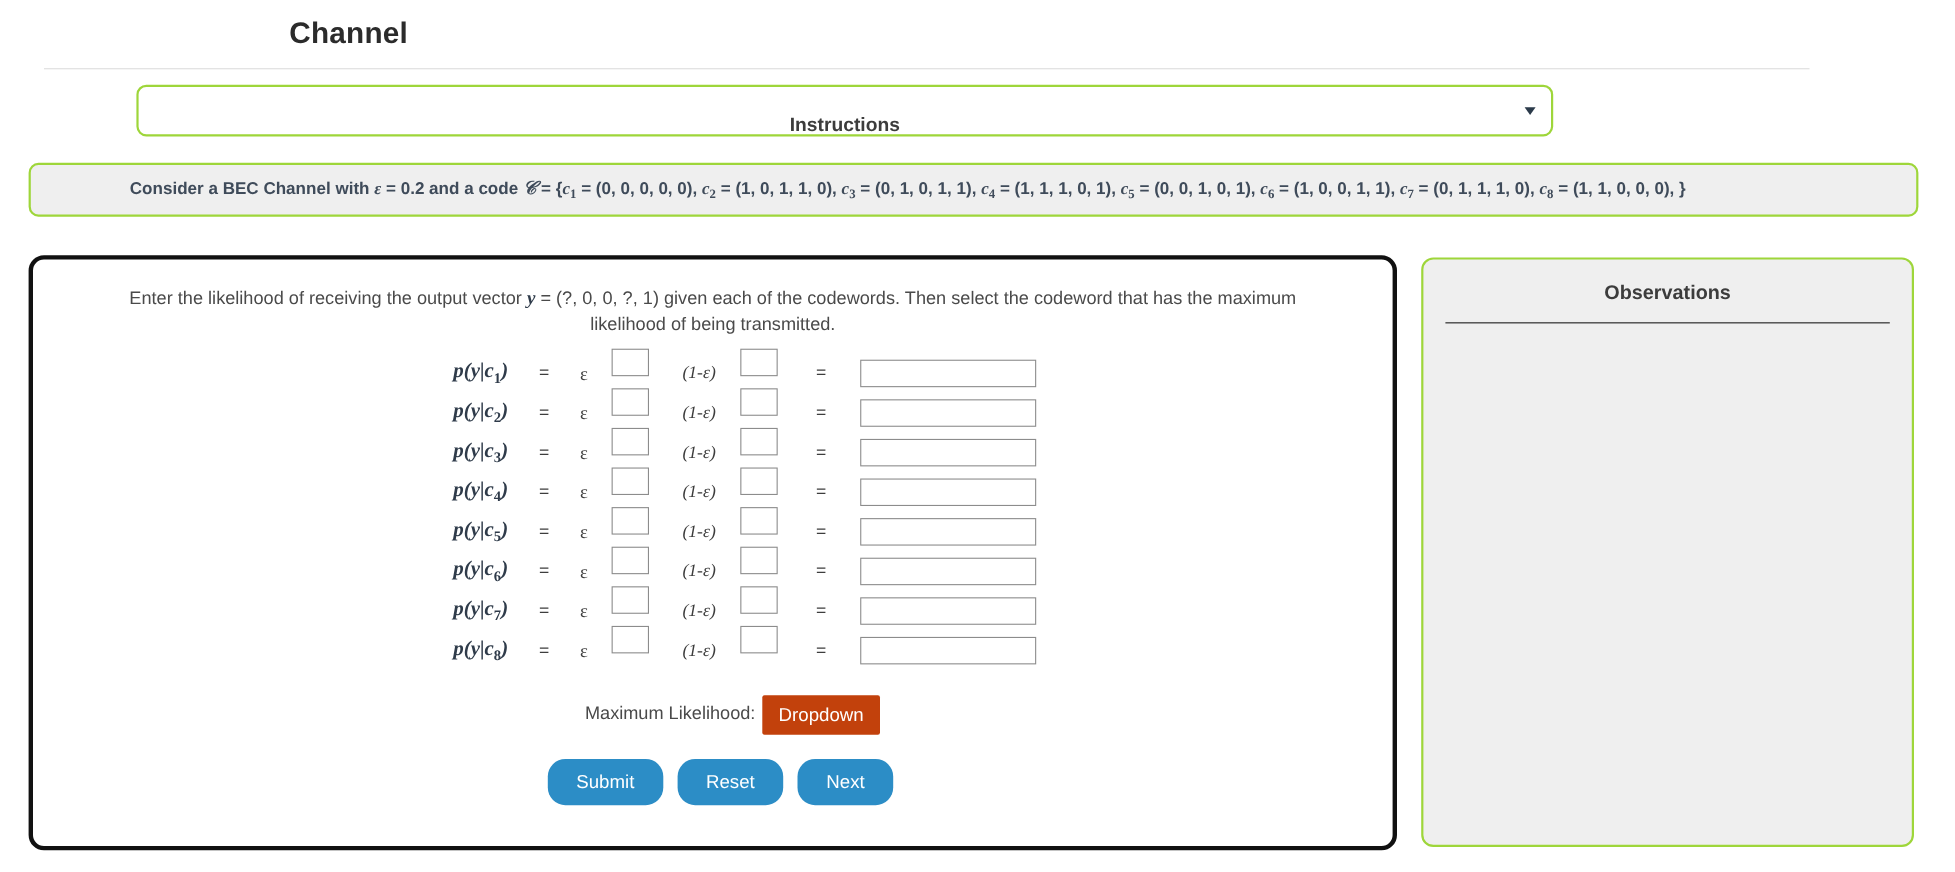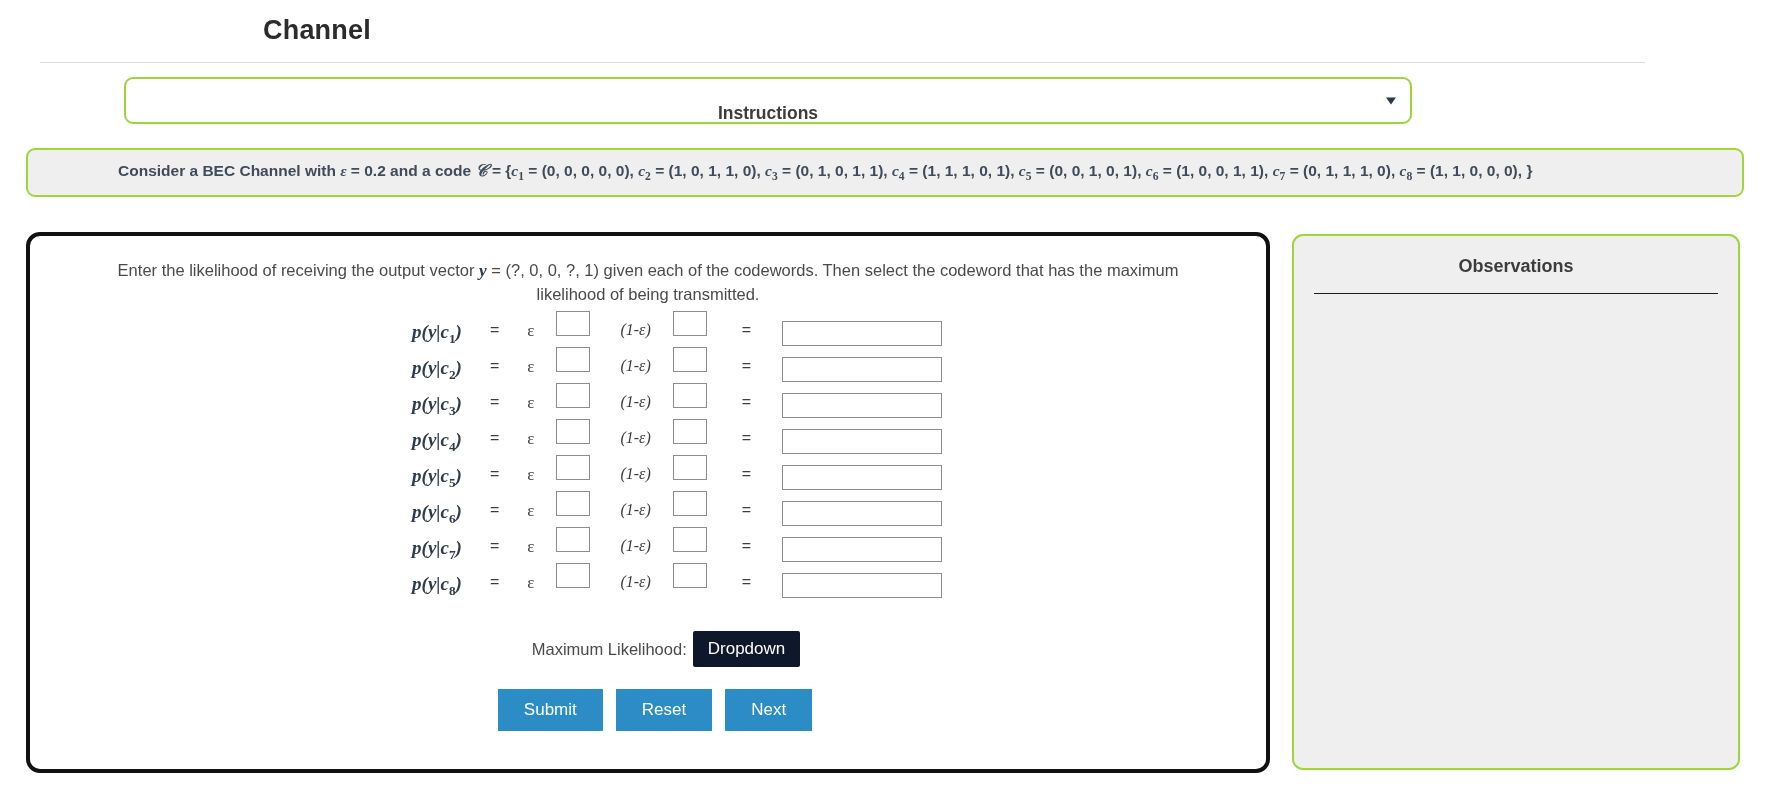--- a/index.html
+++ b/index.html
@@ -144,21 +144,21 @@
 
   
   .eq-list {
     margin-top: 14px;
     display: flex;
     flex-direction: column;
     align-items: center;
   }
   .eq-row {
     display: flex;
-    align-items: flex-start;
+    align-items: center;
     height: 36px;
     white-space: nowrap;
     gap: 21px;
   }
   .eq-label {
     width: 108px;
     text-align: right;
     font-family: "Liberation Serif", serif;
     font-style: italic;
     font-weight: bold;
@@ -225,21 +225,21 @@
     align-items: center;
     justify-content: center;
     padding-left: 36px;
   }
   .ml-label {
     font-size: 16.5px;
     color: #4a4a4a;
     margin-right: 6px;
   }
   .ml-dropdown {
-    background: #0f172a;
+    background: #c2410c;
     color: #ffffff;
     font-size: 17px;
     padding: 8px 15px;
     border: none;
     border-radius: 2px;
     cursor: pointer;
     font-family: "Liberation Sans", sans-serif;
   }
 
   
@@ -248,21 +248,21 @@
     display: flex;
     justify-content: center;
     gap: 13px;
     padding-left: 14px;
   }
   .btn {
     background: #2c8dc6;
     color: #ffffff;
     font-size: 17px;
     border: none;
-    border-radius: 0;
+    border-radius: 16px;
     padding: 11px 26px;
     cursor: pointer;
     font-family: "Liberation Sans", sans-serif;
   }
 
   
   .obs-panel {
     position: absolute;
     left: 1292px;
     top: 234px;

